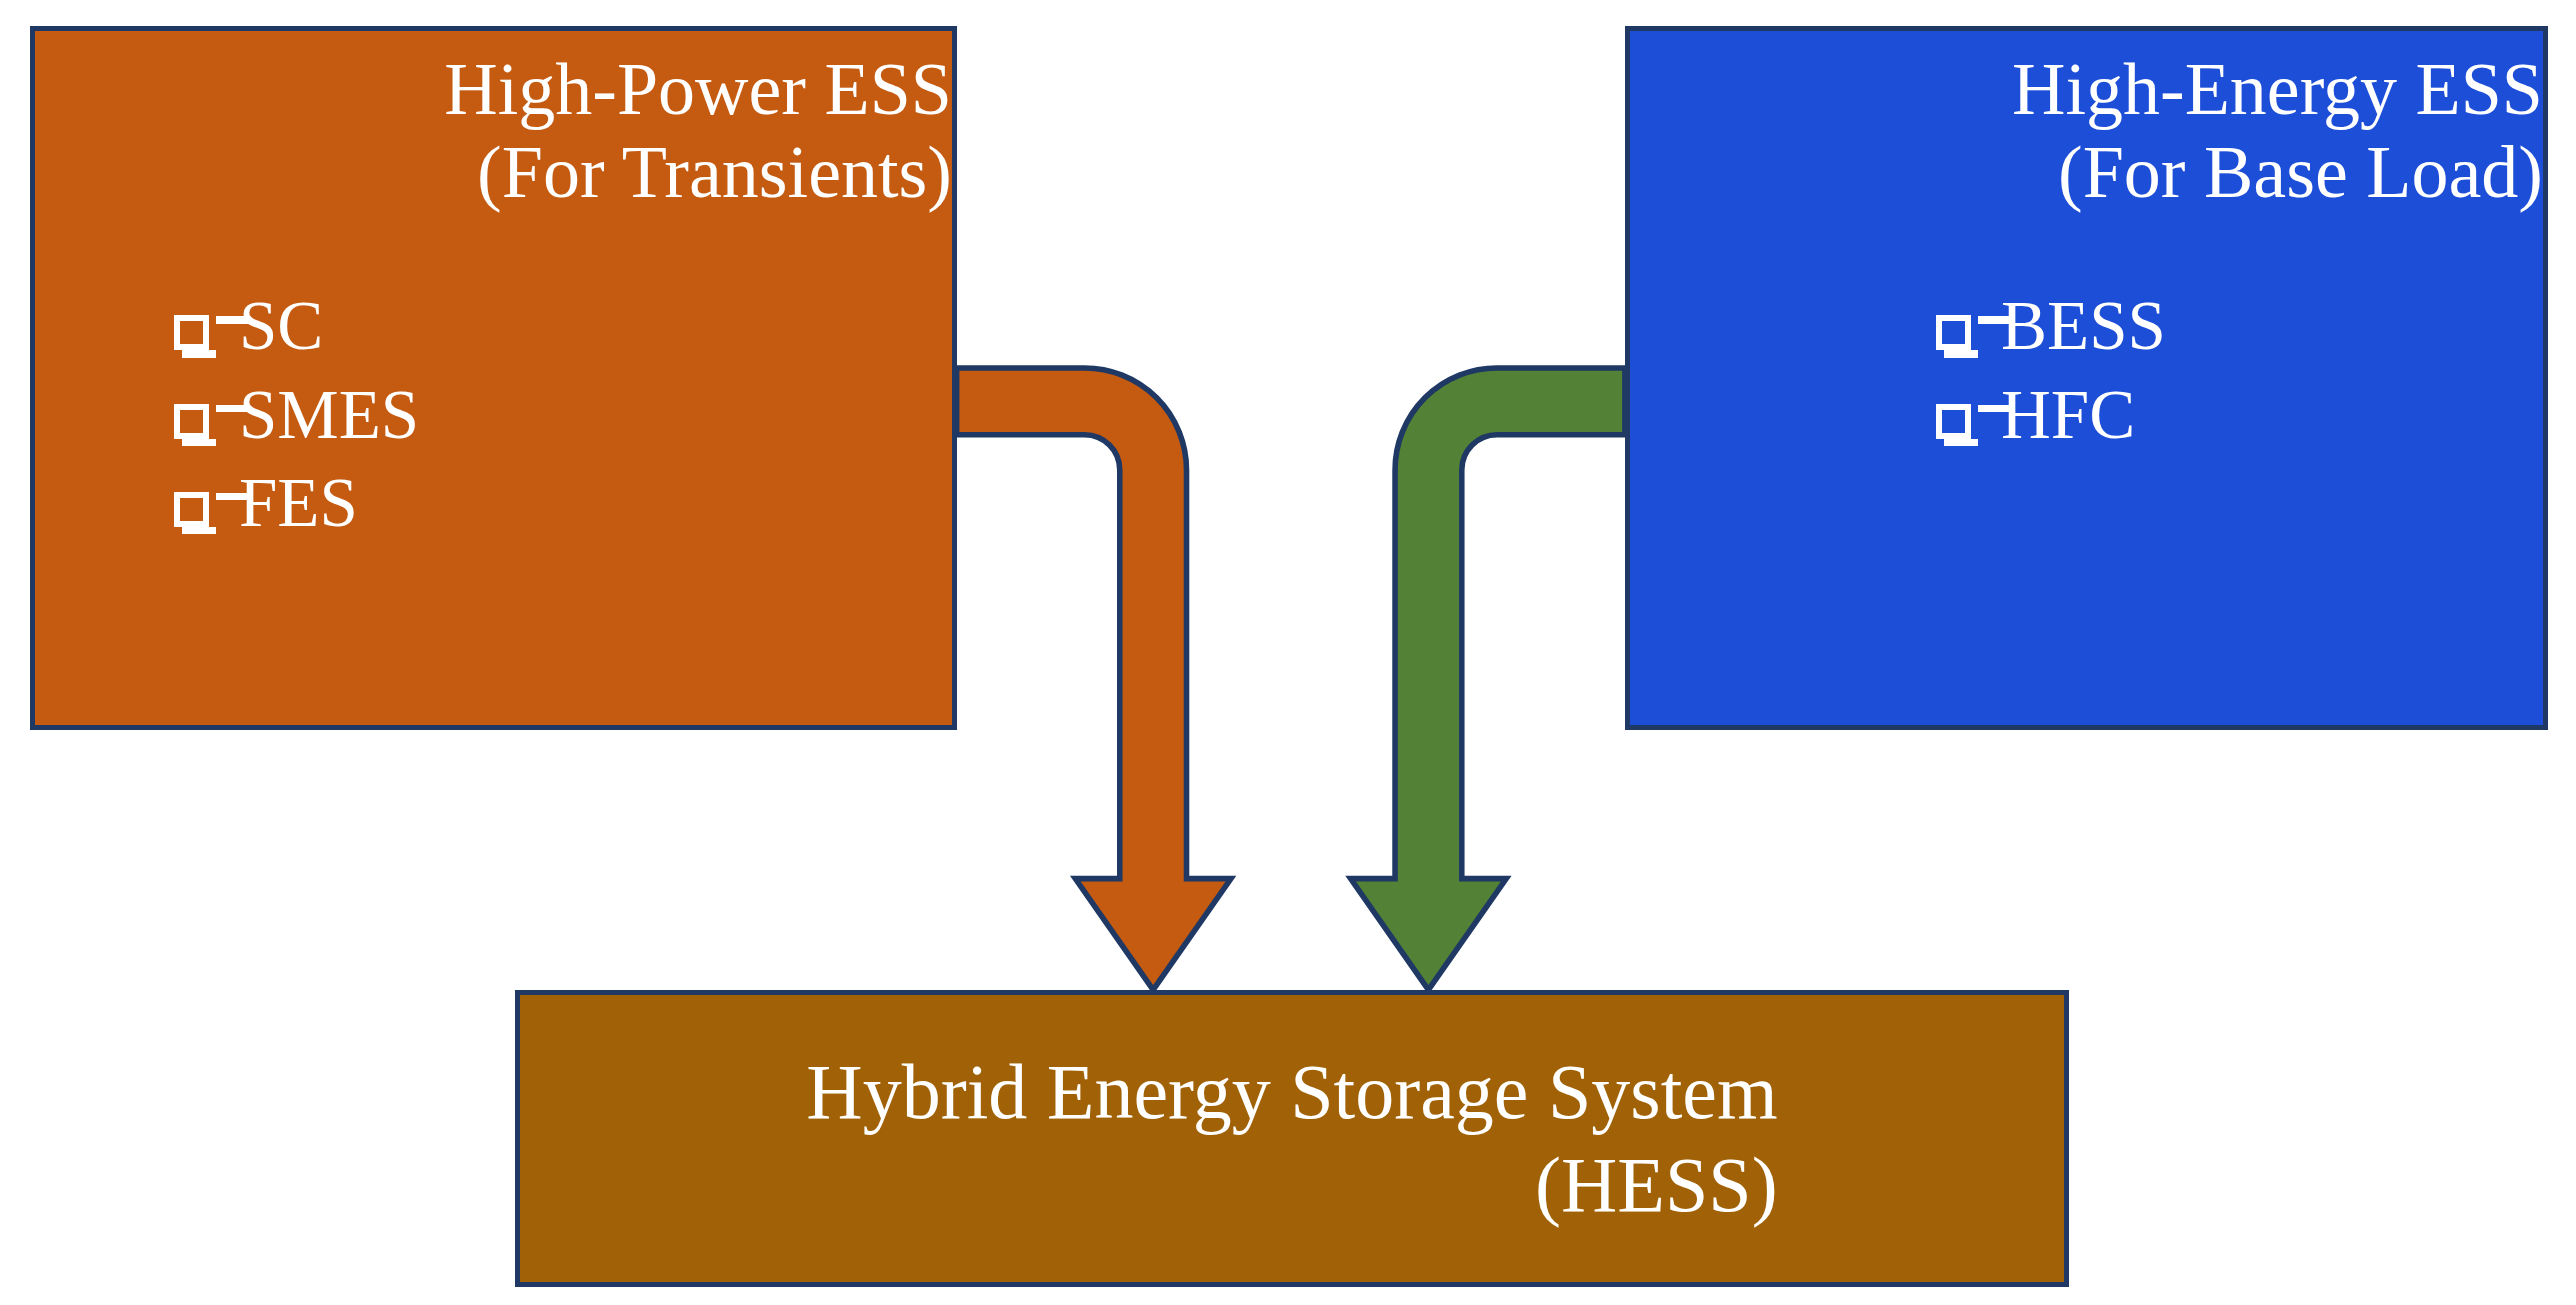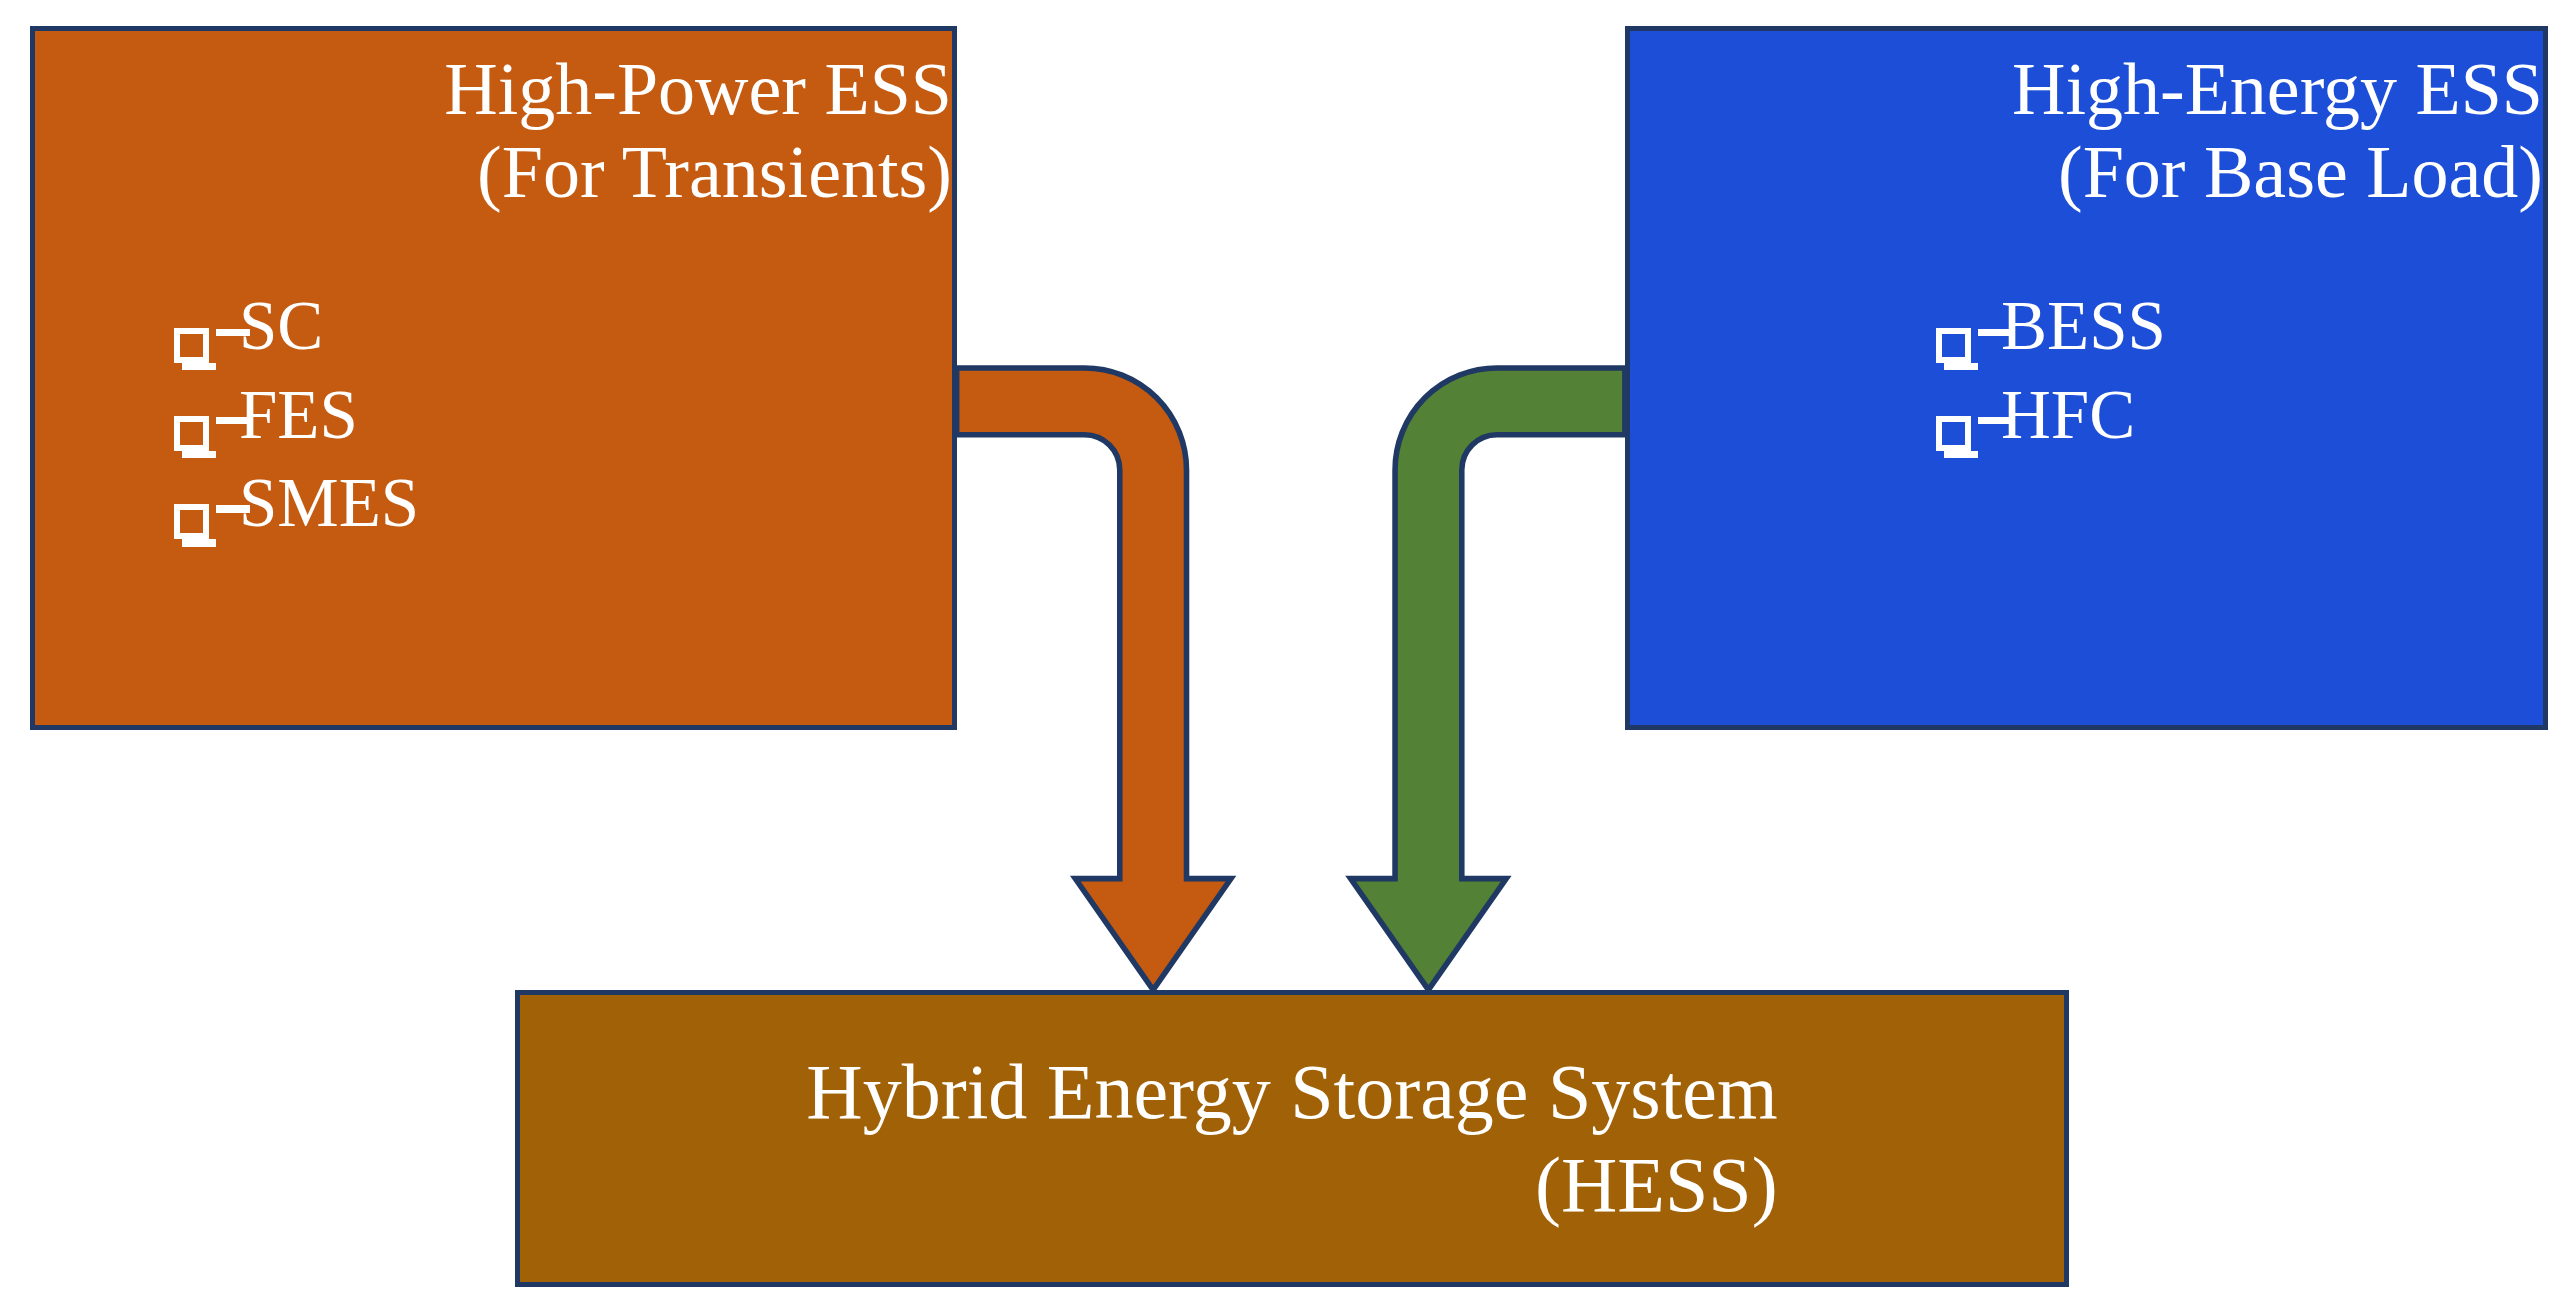--- a/index.html
+++ b/index.html
@@ -75,21 +75,21 @@
     font-size: 69px;
     line-height: 1.28;
   }
   #node-high-energy .checklist {
     padding-left: 306px;
     margin-top: 69px;
   }
 
   .check-item {
     display: flex;
-    align-items: flex-end;
+    align-items: center;
     white-space: nowrap;
   }
 
   
   .chk {
     position: relative;
     display: inline-block;
     width: 43px;
     height: 43px;
     margin-top: 20.4px;
@@ -161,25 +161,25 @@
   <div class="node" id="node-high-power">
     <div class="node-title">High-Power ESS
 (For Transients)</div>
     <div class="checklist">
       <div class="check-item">
         <span class="chk"></span>
         <span class="chk-label">SC</span>
       </div>
       <div class="check-item">
         <span class="chk"></span>
+        <span class="chk-label">SMES</span>
+      </div>
+      <div class="check-item">
+        <span class="chk"></span>
         <span class="chk-label">FES</span>
-      </div>
-      <div class="check-item">
-        <span class="chk"></span>
-        <span class="chk-label">SMES</span>
       </div>
     </div>
   </div>
 
   <div class="node" id="node-high-energy">
     <div class="node-title">High-Energy ESS
 (For Base Load)</div>
     <div class="checklist">
       <div class="check-item">
         <span class="chk"></span>

